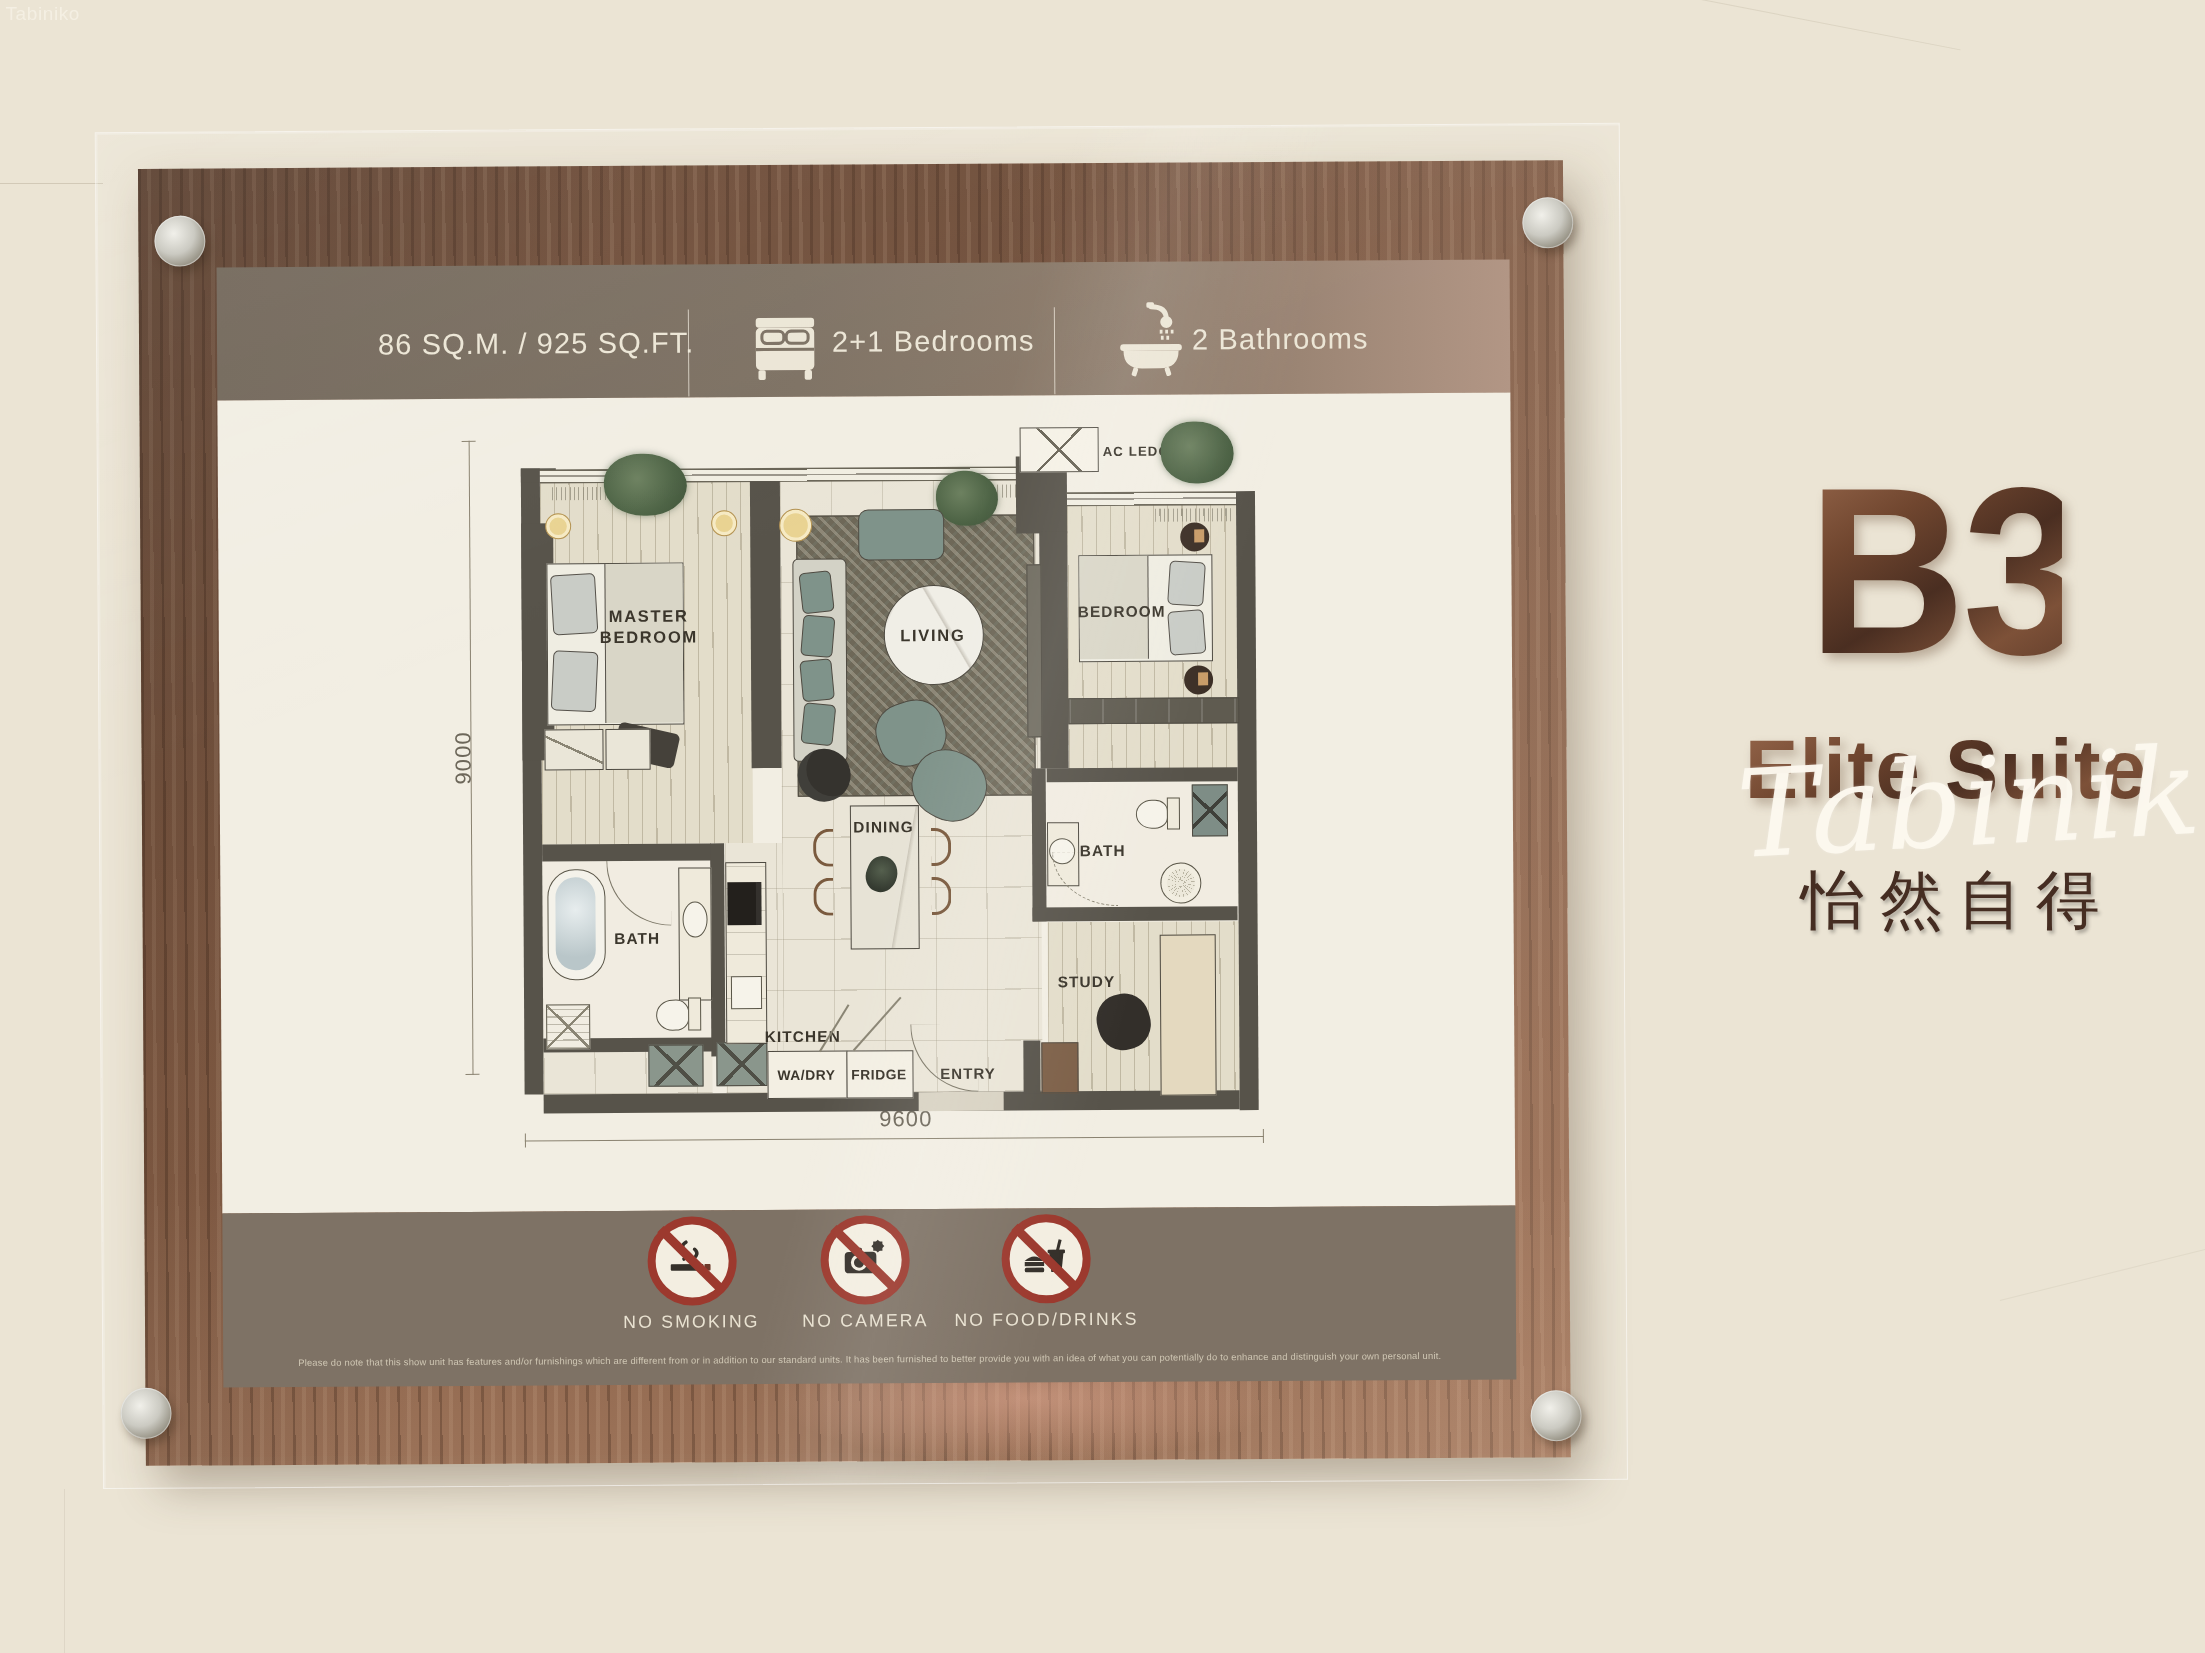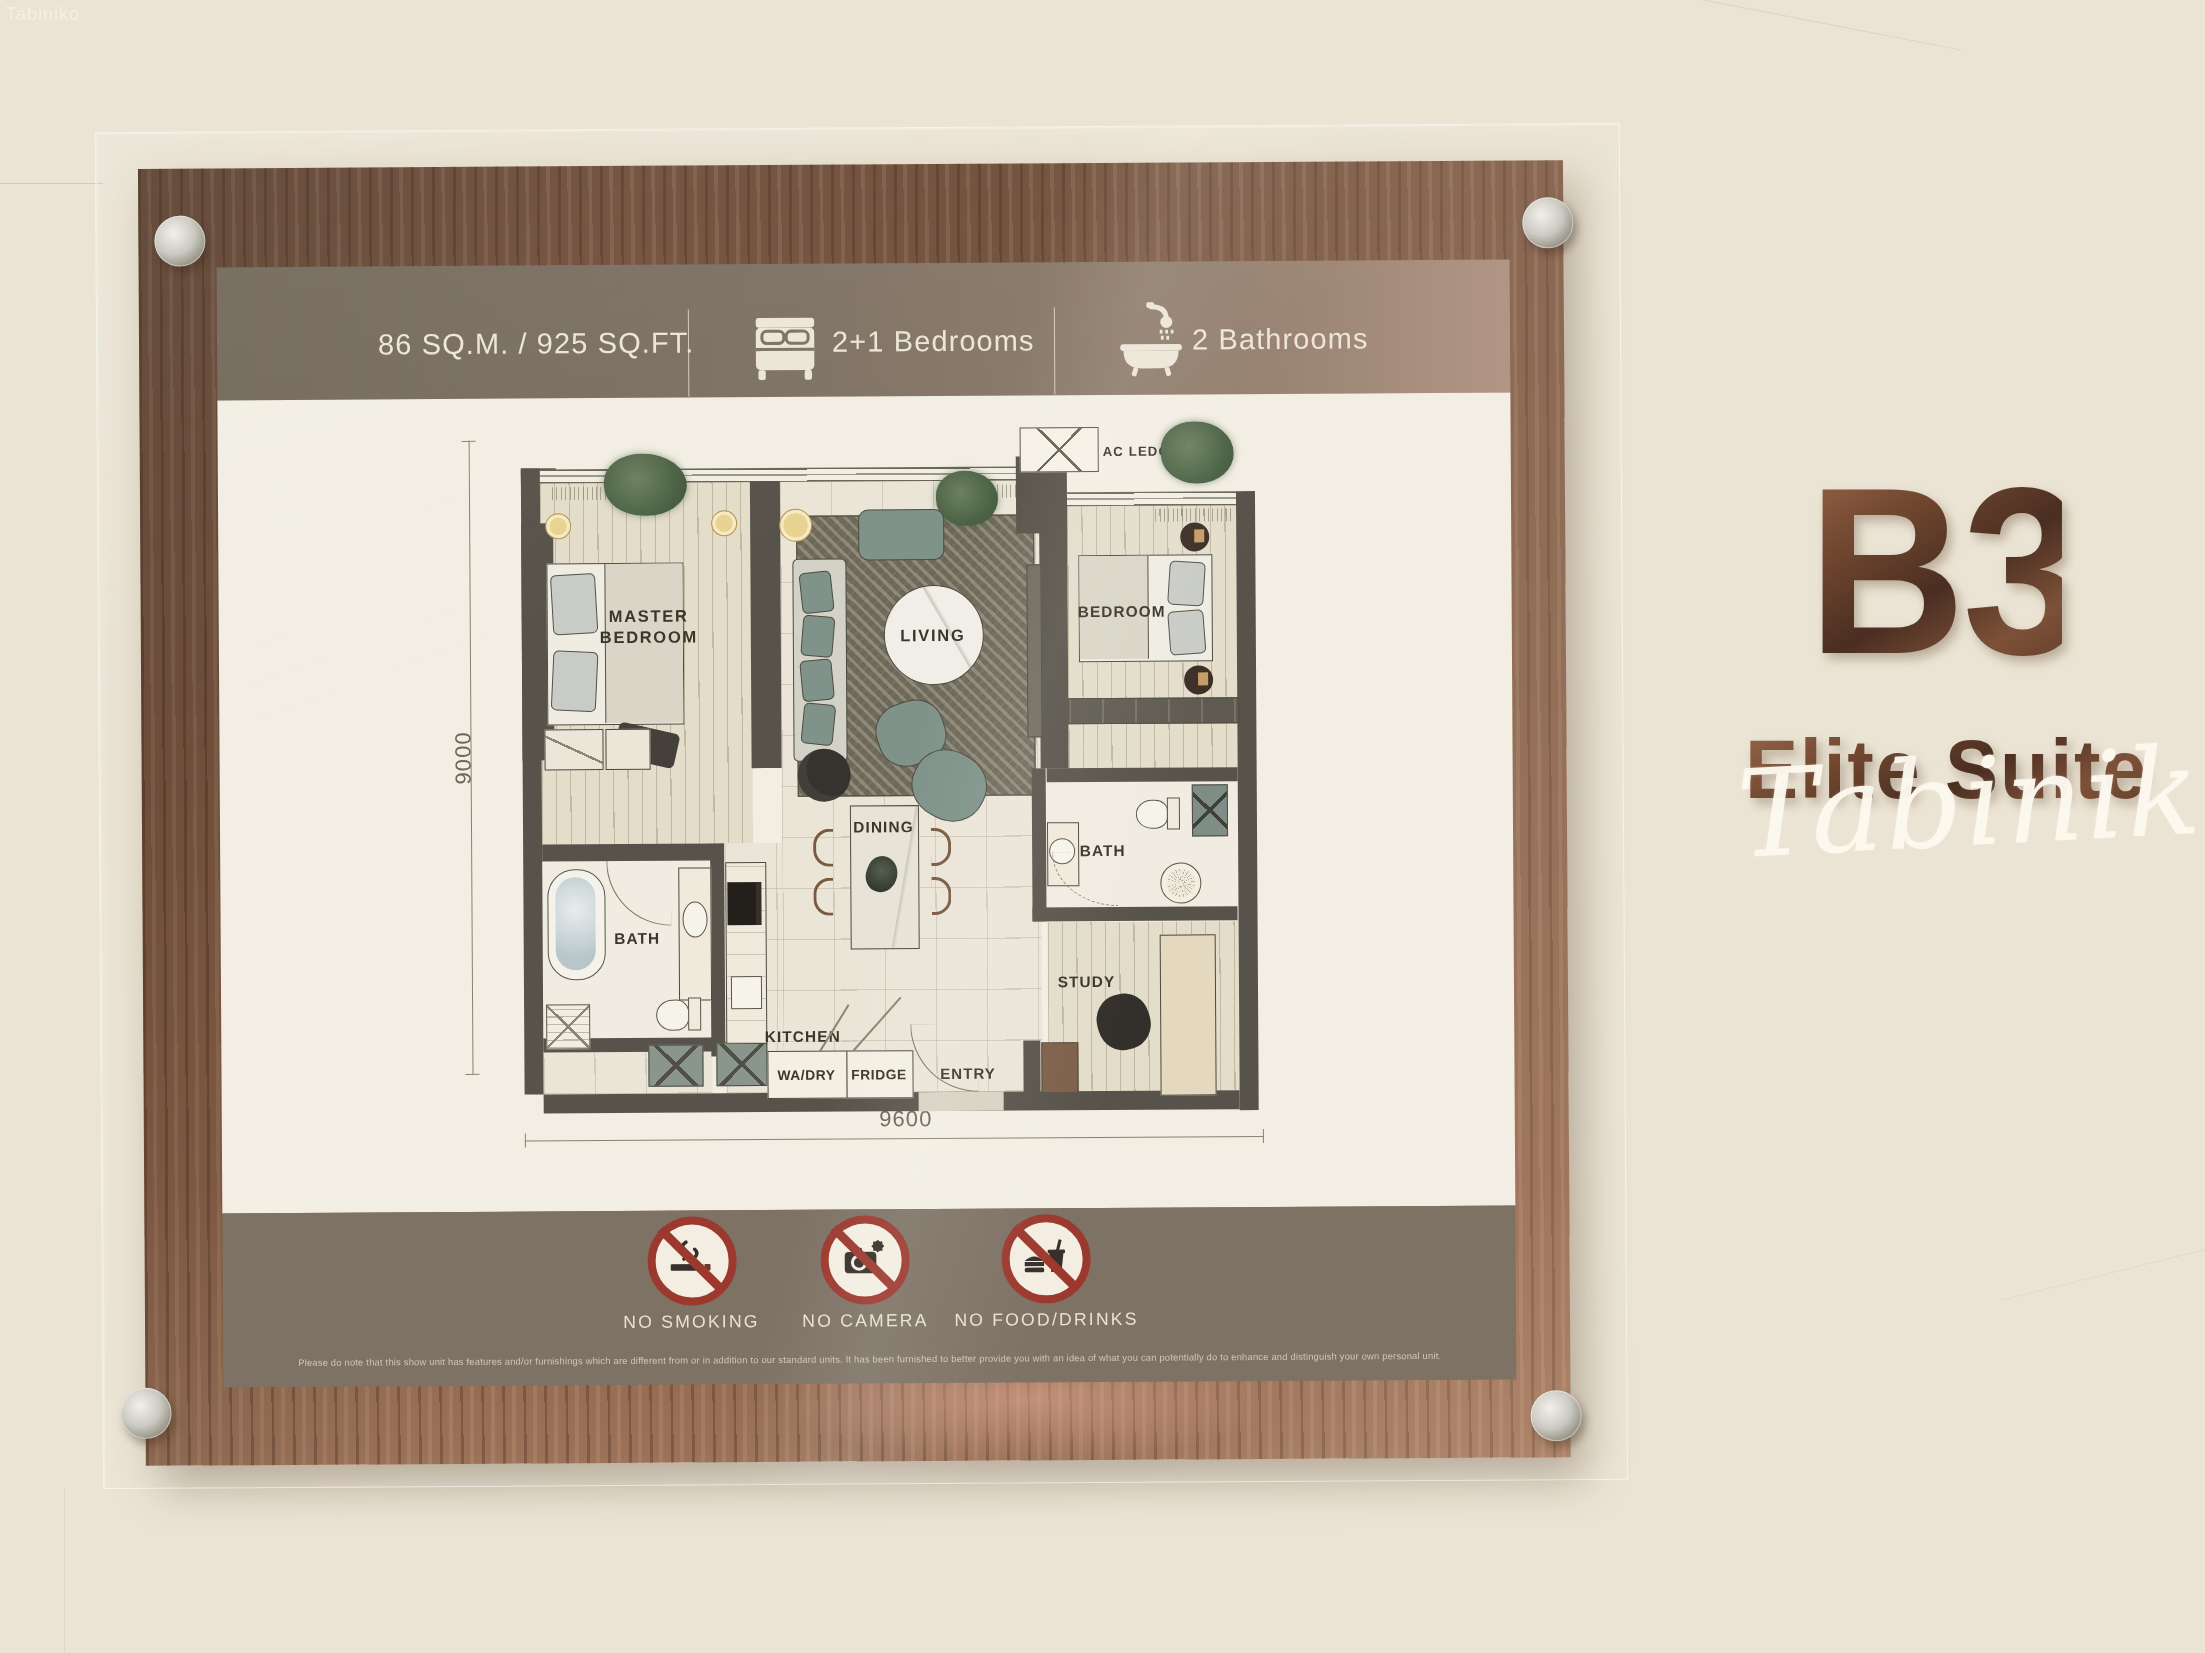--- a/index.html
+++ b/index.html
@@ -388,17 +388,18 @@
     <div id="acrylic"></div>
 
     <div class="pin" style="left:158px;top:210px;"></div>
     <div class="pin" style="left:1526px;top:200px;"></div>
     <div class="pin" style="left:117px;top:1382px;"></div>
     <div class="pin" style="left:1527px;top:1393px;"></div>
   </div>
 
   <div id="b3" class="bronze">B3</div>
   <div id="elite" class="bronze">Elite Suite</div>
+  <div id="cn">怡然自得</div>
 
   <div id="script-mark">Tabiniko</div>
   <div id="corner-mark">Tabiniko</div>
 </div>
 
 
 </body></html>

